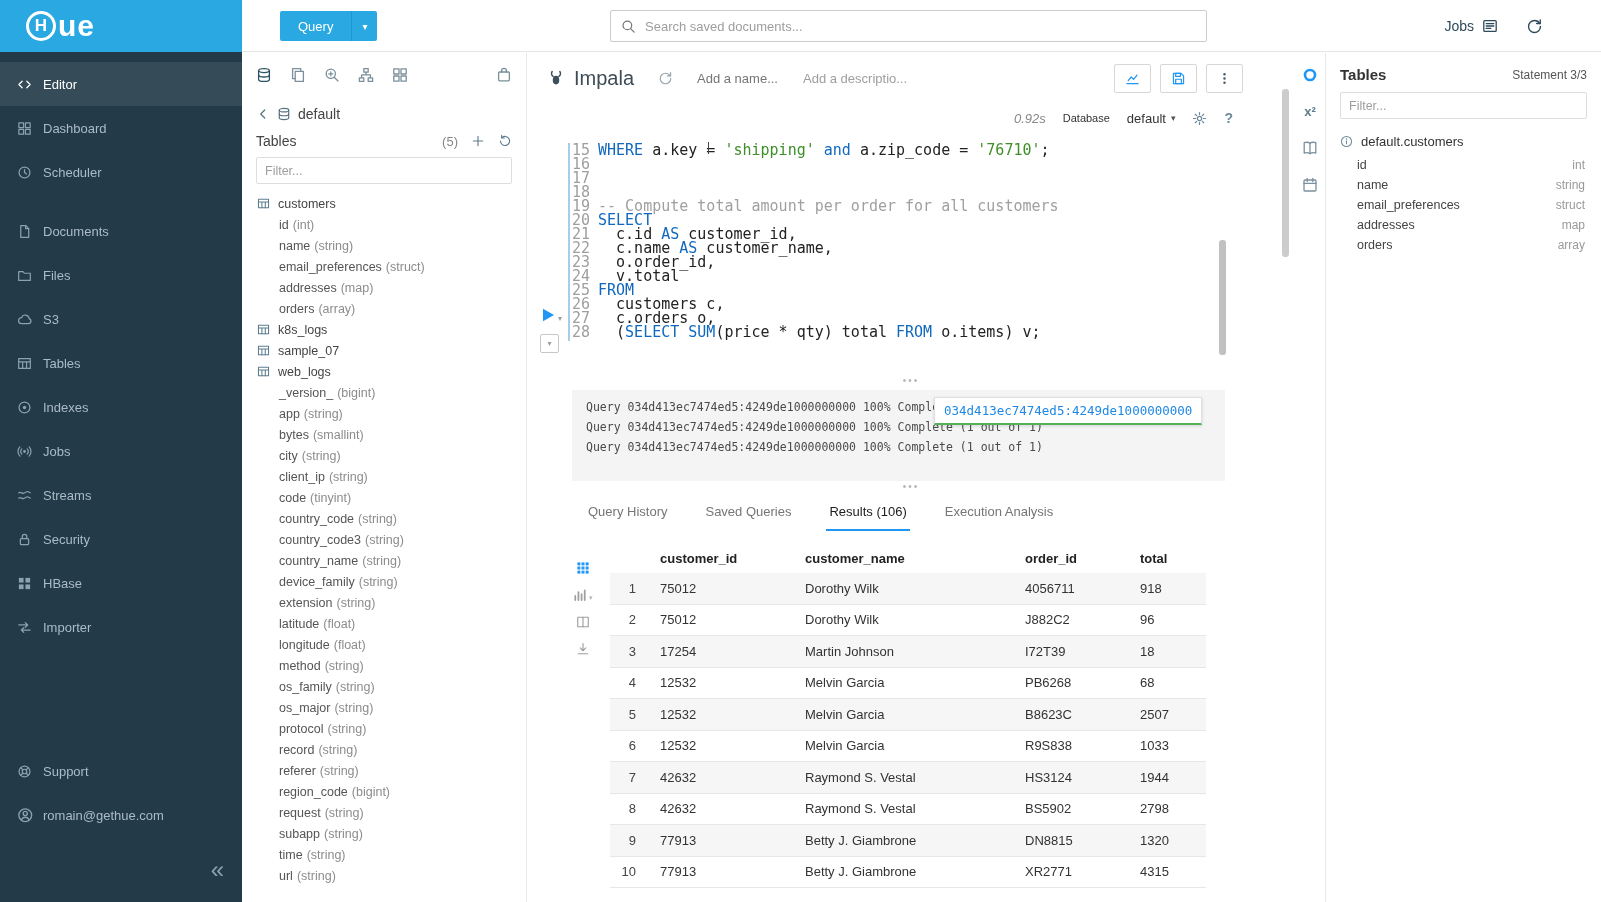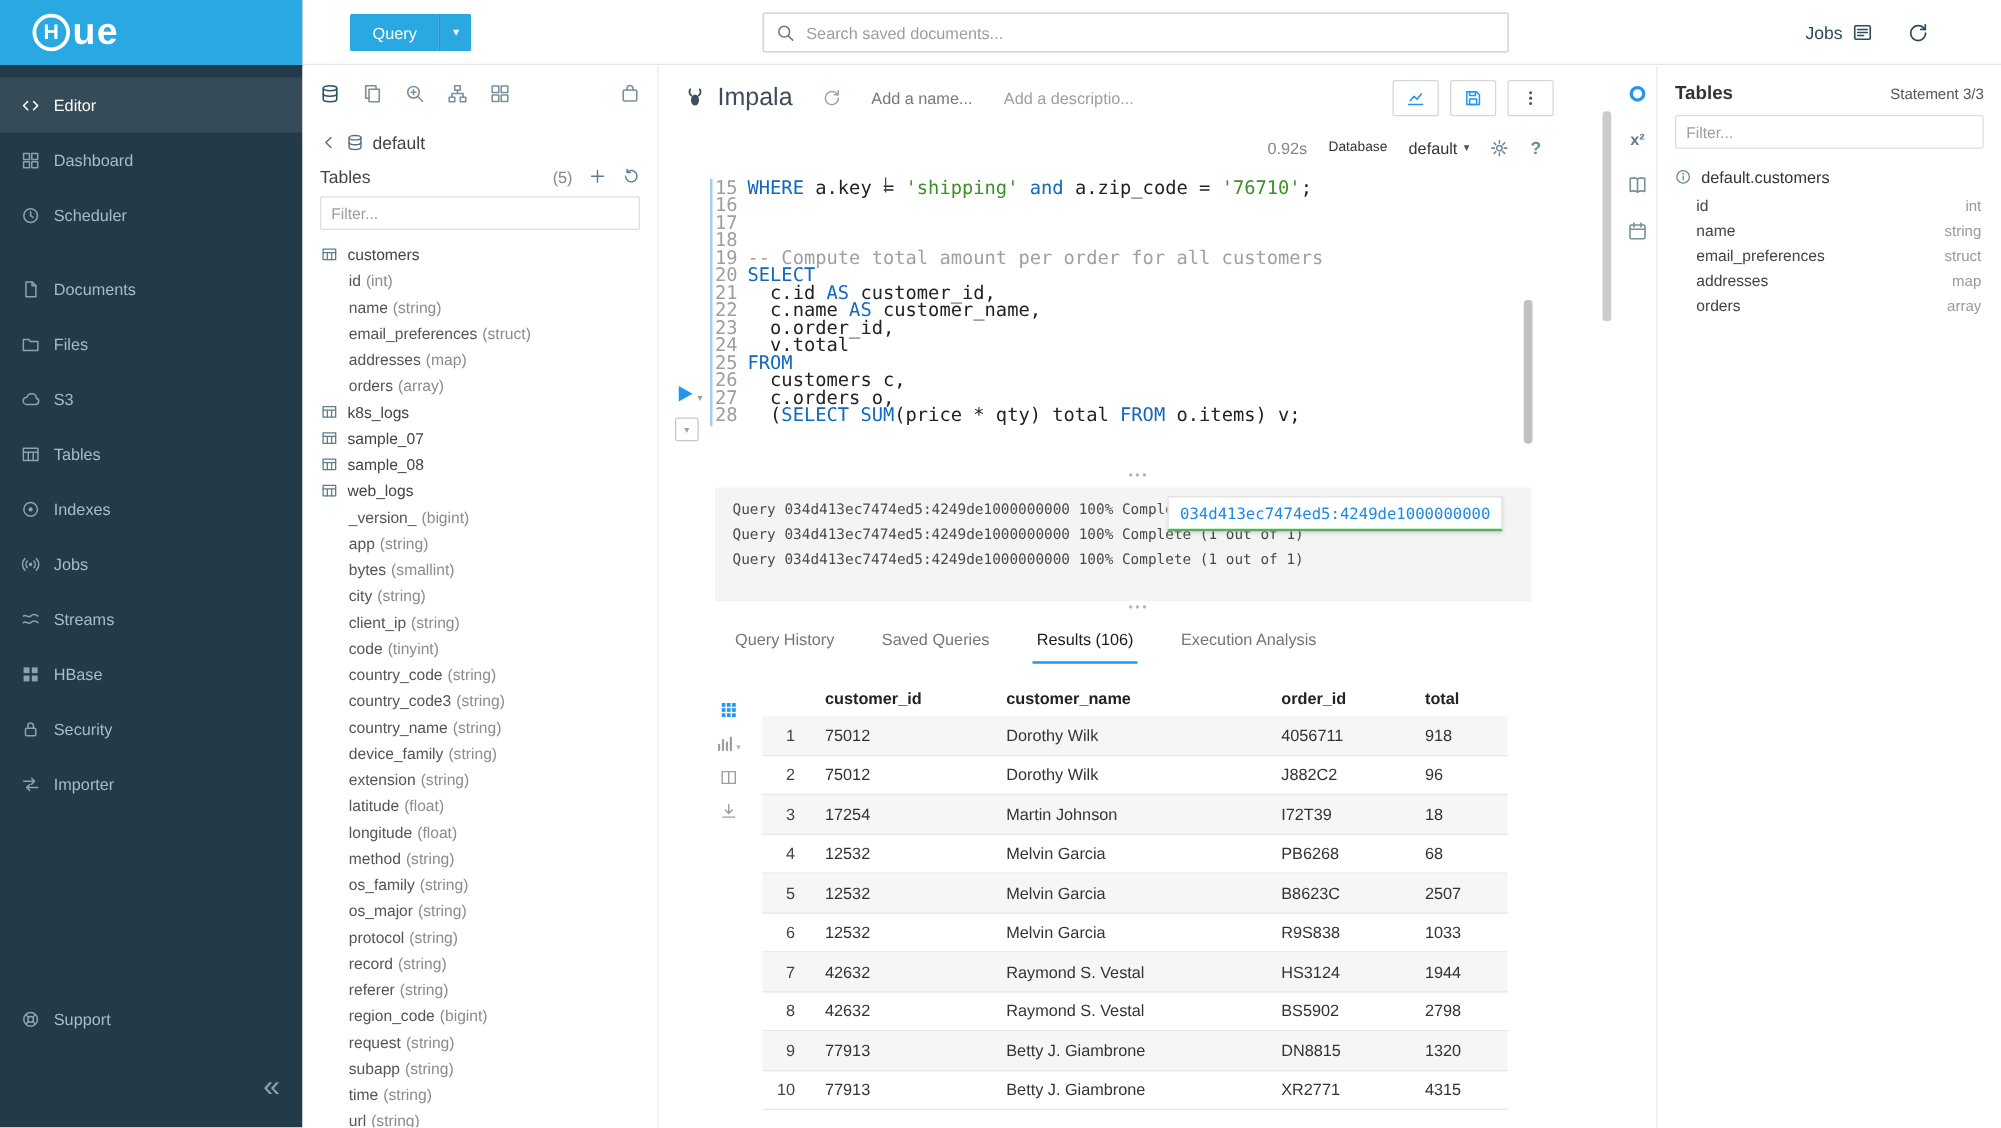--- a/index.html
+++ b/index.html
@@ -69,21 +69,21 @@
   .engine .ic { font-size:18px; color:#3b4f5c; }
   .eh-history { margin-left:24px; color:#9aa7ad; font-size:15px; cursor:pointer; }
   .name-input { margin-left:24px; width:92px; border:none; outline:none; font-size:13px; color:#333; }
   .name-input::placeholder { color:#767676; }
   .desc-input { margin-left:14px; width:110px; border:none; outline:none; font-size:13px; color:#333; }
   .desc-input::placeholder { color:#9e9e9e; }
   .eh-buttons { margin-left:auto; display:flex; gap:9px; }
   .eh-btn { width:37px; height:29px; border:1px solid #d7d7d7; border-radius:2px; background:#fff; display:flex; align-items:center; justify-content:center; color:var(--action-blue); font-size:15px; cursor:pointer; }
   .eh-btn.dark { color:#4a5a64; }
   .exec-row { position:absolute; top:57px; right:62px; display:flex; align-items:center; gap:17px; font-size:13px; }
-  .exec-time { color:#888; }
+  .exec-time { color:#888;font-style:italic; }
   .db-label { color:#333; font-size:11px; }
   .db-value { color:#333; display:flex; align-items:center; gap:5px; cursor:pointer; }
   .db-value .caret { font-size:9px; color:#555; }
   .exec-ic { color:#6b8a9a; font-size:15px; cursor:pointer; }
   .q-mark { font-weight:bold; font-size:14px; }
 
   .editor-area { position:absolute; left:0; top:82px; width:100%; height:244px; }
   .play-col { position:absolute; left:13px; top:172px; width:34px; }
   .play-row { display:flex; align-items:flex-end; gap:2px; }
   .play-btn { color:var(--action-blue); font-size:16px; cursor:pointer; }
@@ -238,56 +238,66 @@
        <span class="ic">
             <svg viewBox="0 0 16 16" xmlns="http://www.w3.org/2000/svg">
               <path d="M1.8 5.2c2.1-1.9 4.1 1.9 6.2 0s4.1-1.9 6.2 0M1.8 10.8c2.1-1.9 4.1 1.9 6.2 0s4.1-1.9 6.2 0"></path>
             </svg>
           </span>
        <span>Streams</span>
         </div>
         <div class="nav-item">
        <span class="ic">
             <svg viewBox="0 0 16 16" xmlns="http://www.w3.org/2000/svg">
+              <rect x="3.6" y="7" width="8.8" height="6.4" rx="1"></rect>
+              <path d="M5.6 7V5a2.4 2.4 0 0 1 4.8 0v2"></path>
+            </svg>
+          </span>
+       <span>Security</span>
+        </div>
+        <div class="nav-item">
+       <span class="ic">
+            <svg viewBox="0 0 16 16" xmlns="http://www.w3.org/2000/svg">
               <rect x="2" y="2" width="5" height="5" fill="currentColor" stroke="none"></rect>
               <rect x="9" y="2" width="5" height="5" fill="currentColor" stroke="none"></rect>
               <rect x="2" y="9" width="5" height="5" fill="currentColor" stroke="none"></rect>
               <rect x="9" y="9" width="5" height="5" fill="currentColor" stroke="none"></rect>
             </svg>
           </span>
        <span>HBase</span>
         </div>
         <div class="nav-item">
        <span class="ic">
             <svg viewBox="0 0 16 16" xmlns="http://www.w3.org/2000/svg">
-              <rect x="3.6" y="7" width="8.8" height="6.4" rx="1"></rect>
-              <path d="M5.6 7V5a2.4 2.4 0 0 1 4.8 0v2"></path>
-            </svg>
-          </span>
-       <span>Security</span>
-        </div>
-        <div class="nav-item">
-       <span class="ic">
-            <svg viewBox="0 0 16 16" xmlns="http://www.w3.org/2000/svg">
               <path d="M2 5.3h9.2M8.8 2.8l2.6 2.5-2.6 2.5M14 10.7H4.8M7.2 8.2l-2.6 2.5 2.6 2.5"></path>
             </svg>
           </span>
        <span>Importer</span>
         </div>
       </nav>
     <div class="side-bottom" id="side-bottom">
         <div class="nav-item">
        <span class="ic">
             <svg viewBox="0 0 16 16" xmlns="http://www.w3.org/2000/svg">
               <circle cx="8" cy="8" r="5.8"></circle>
               <circle cx="8" cy="8" r="2.4"></circle>
               <path d="M4 4l2.3 2.3M12 4 9.7 6.3M4 12l2.3-2.3M12 12 9.7 9.7"></path>
             </svg>
           </span>
        <span>Support</span>
+        </div>
+        <div class="nav-item">
+       <span class="ic avatar-ic">
+            <svg viewBox="0 0 16 16" xmlns="http://www.w3.org/2000/svg">
+              <circle cx="8" cy="8" r="6.2"></circle>
+              <circle cx="8" cy="6.3" r="2"></circle>
+              <path d="M4.5 12a4 4 0 0 1 7 0"></path>
+            </svg>
+          </span>
+       <span>romain@gethue.com</span>
         </div>
       </div>
     <div class="collapse-row">
       <span class="ic">«</span>
     </div>
   </aside>
 
   <header class="topbar">
     <div class="query-group">
       <div class="query-main">Query</div>
@@ -440,29 +450,20 @@
        <span>k8s_logs</span>
         </div>
         <div class="tree-table">
        <span class="ic">
             <svg viewBox="0 0 16 16" xmlns="http://www.w3.org/2000/svg">
               <rect x="1.8" y="2.8" width="12.4" height="10.4"></rect>
               <path d="M1.8 6.2h12.4M6 6.2v7M10.2 6.2v7"></path>
             </svg>
           </span>
        <span>sample_07</span>
-        </div>
-        <div class="tree-table">
-       <span class="ic">
-            <svg viewBox="0 0 16 16" xmlns="http://www.w3.org/2000/svg">
-              <rect x="1.8" y="2.8" width="12.4" height="10.4"></rect>
-              <path d="M1.8 6.2h12.4M6 6.2v7M10.2 6.2v7"></path>
-            </svg>
-          </span>
-       <span>sample_08</span>
         </div>
         <div class="tree-table">
        <span class="ic">
             <svg viewBox="0 0 16 16" xmlns="http://www.w3.org/2000/svg">
               <rect x="1.8" y="2.8" width="12.4" height="10.4"></rect>
               <path d="M1.8 6.2h12.4M6 6.2v7M10.2 6.2v7"></path>
             </svg>
           </span>
        <span>web_logs</span>
         </div>

